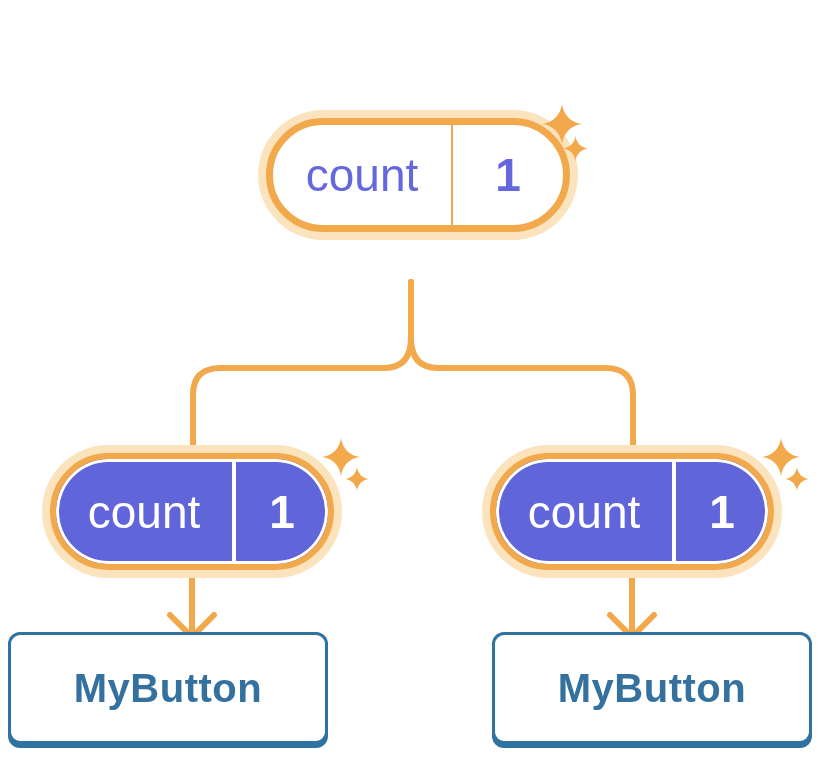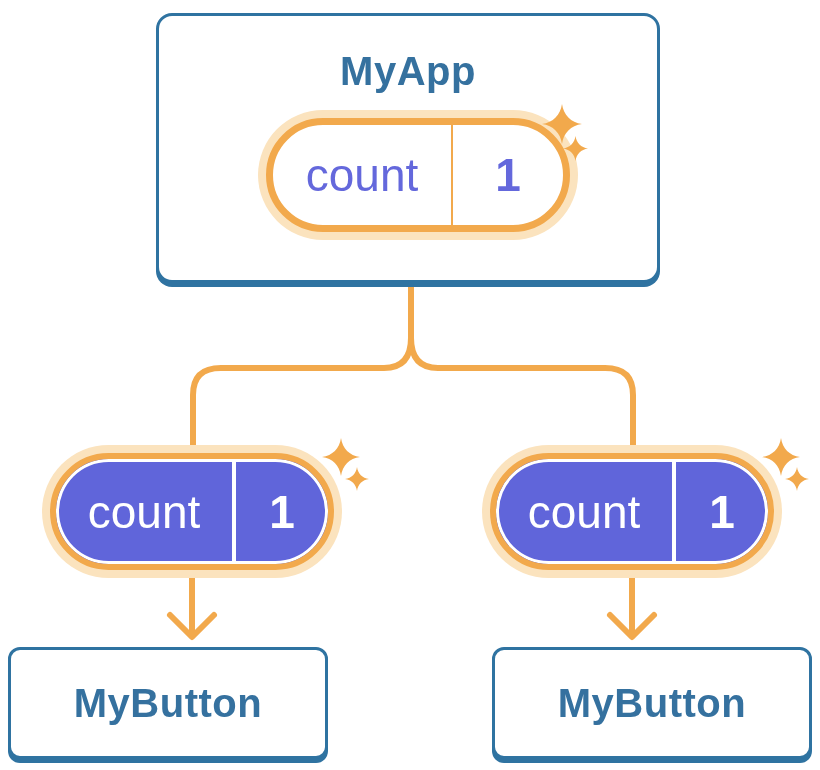--- a/index.html
+++ b/index.html
@@ -46,21 +46,21 @@
     box-shadow: 0 4px 0 var(--card-border);
     z-index: 1;
   }
   .card-root {
     left: 156px; top: 13px;
     width: 504px; height: 270px;
     border-radius: 16px;
   }
   .card-child {
     width: 320px; height: 112px;
-    top: 647px;
+    top: 632px;
     border-radius: 12px;
     display: flex;
     align-items: center;
     justify-content: center;
   }
   .card-child-left  { left: 8px; }
   .card-child-right { left: 492px; }
 
   .card-title {
     color: var(--card-title);
@@ -136,23 +136,20 @@
 
   <svg class="connectors" viewBox="0 0 820 770" aria-hidden="true">
     <path d="M411 282 V338 C411 358 402 368 384 368 H221 C202 368 193 377 193 395 V478"></path>
     <path d="M411 282 V338 C411 358 420 368 438 368 H605 C624 368 633 377 633 395 V478"></path>
     <path d="M192 560 V633"></path>
     <path d="M170 615 L192 637 L214 615"></path>
     <path d="M632 560 V633"></path>
     <path d="M610 615 L632 637 L654 615"></path>
   </svg>
 
-  <div class="card card-root">
-    <div class="card-title">MyApp</div>
-  </div>
 
   <div class="pill pill-state">
     <div class="pill-inner">
       <div class="pill-seg pill-label">count</div>
       <div class="pill-divider"></div>
       <div class="pill-seg pill-value">1</div>
     </div>
   </div>
 
   <svg class="sparkle" style="left:542px; top:104px;" width="40" height="40" viewBox="0 0 40 40">

